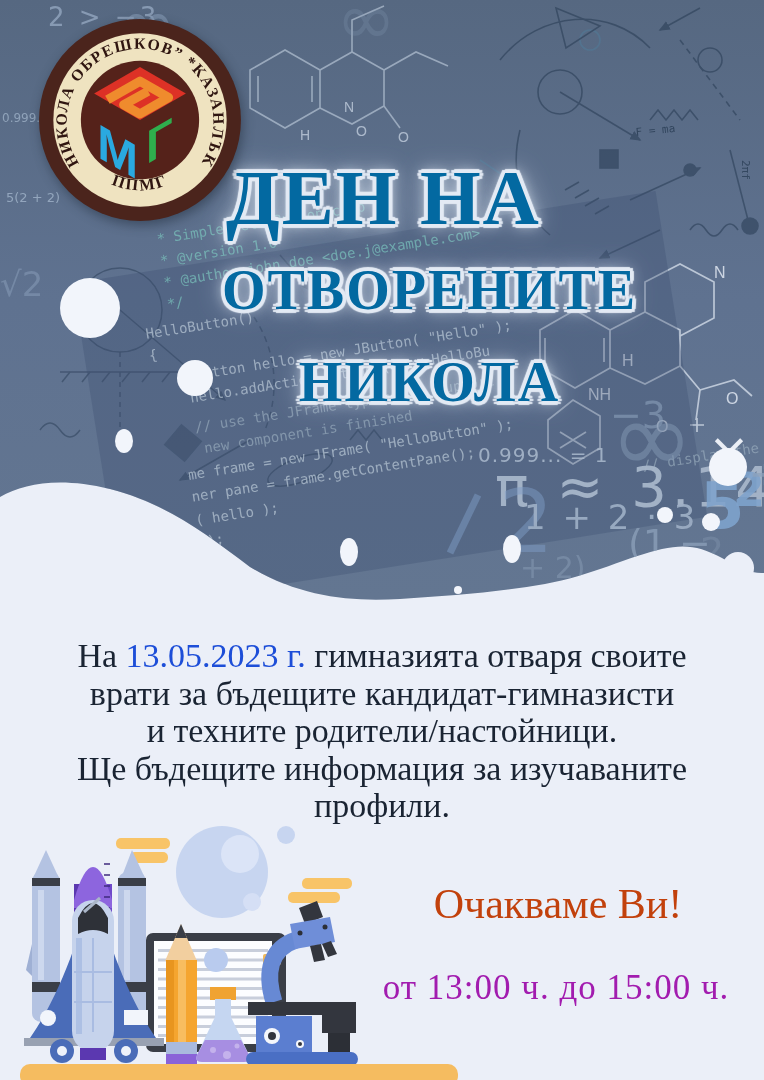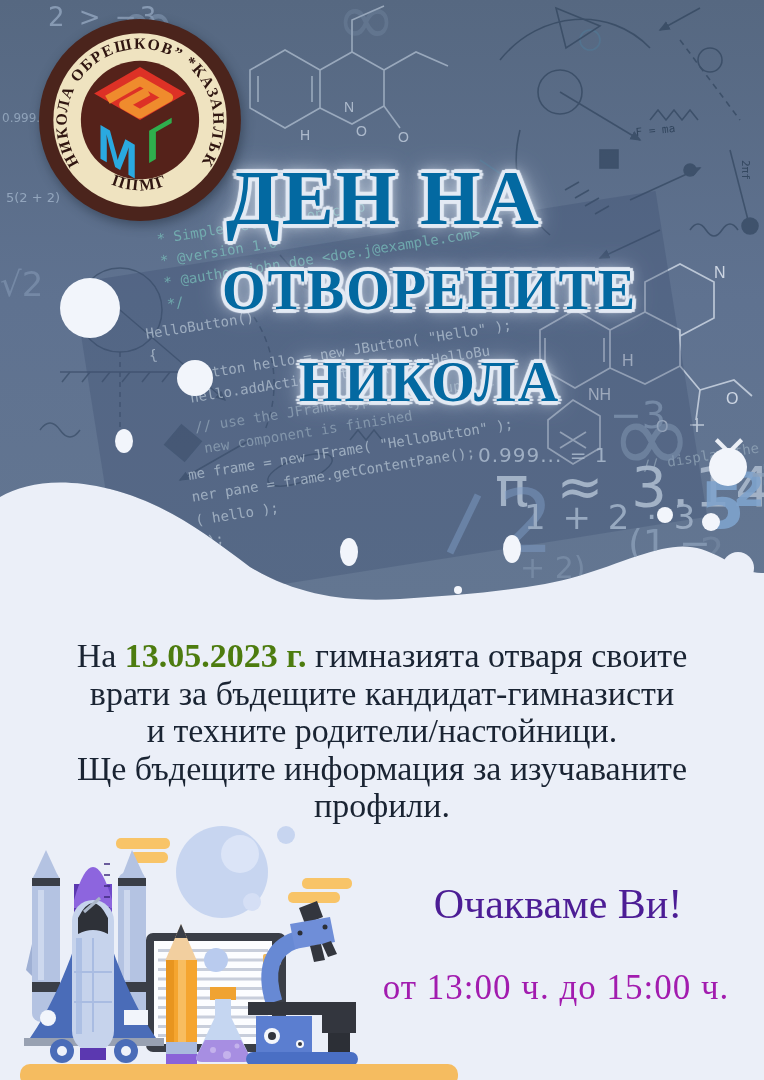--- a/index.html
+++ b/index.html
@@ -26,24 +26,24 @@
   }
   .title-line.l1{transform:translateX(-46px);font-size:78px;}
   
   .logo{position:absolute;left:36px;top:16px;width:208px;height:208px;z-index:7;
         filter:drop-shadow(2px 4px 6px rgba(20,30,45,.45));}
   
   .body-text{
     position:absolute;left:0;right:0;top:637px;z-index:5;text-align:center;
     font-size:34px;line-height:37.6px;color:#1a2433;
   }
-  .body-text b{font-weight:700;color:#4d7c0f;}
+  .body-text b{font-weight:400;color:#1d4ed8;}
   .welcome{
     position:absolute;left:352px;right:0;top:880px;z-index:5;text-align:center;
-    font-size:42px;color:#4c1d95;
+    font-size:42px;color:#c2410c;
   }
   .time{
     position:absolute;left:348px;right:0;top:968px;z-index:5;text-align:center;
     font-size:35px;font-weight:400;color:#a21caf;letter-spacing:1px;
   }
   .illu{position:absolute;left:16px;top:820px;z-index:4;}
 </style>
 </head>
 <body>
 

